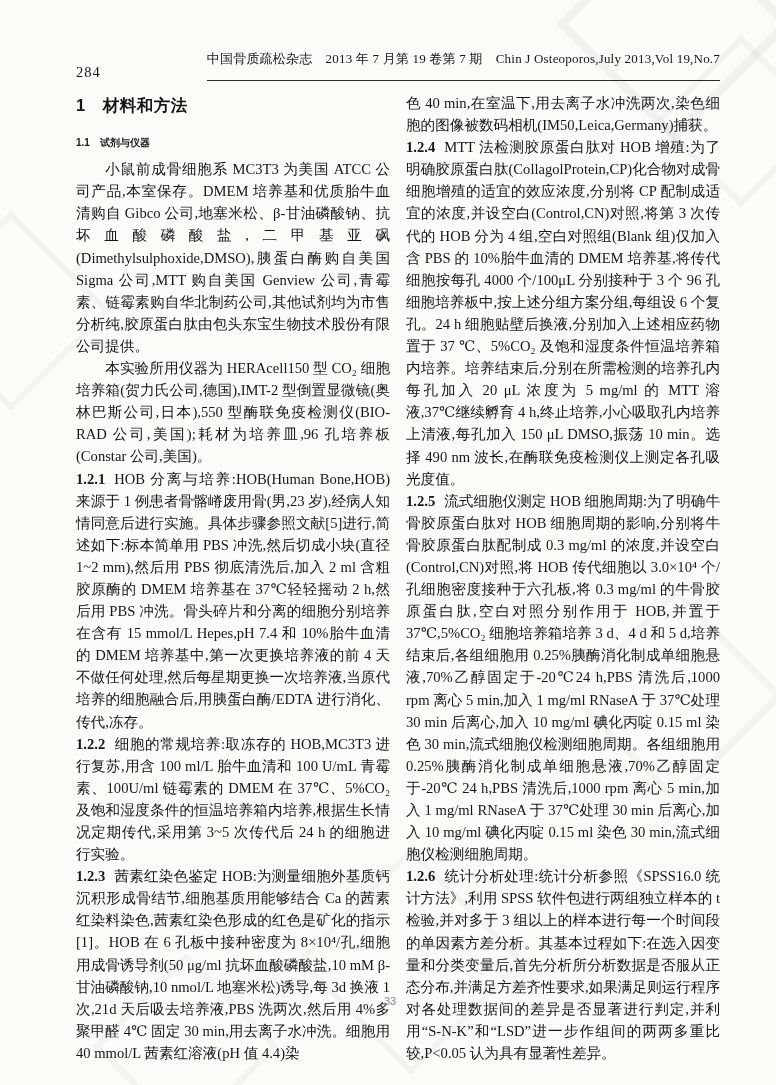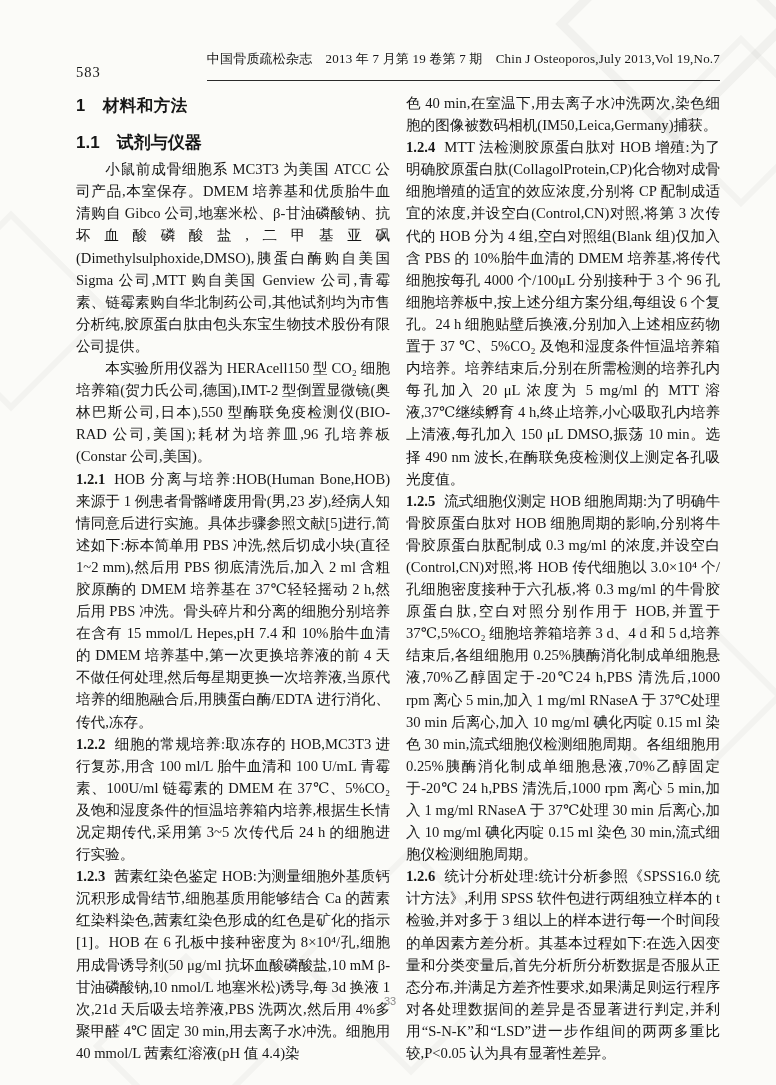--- a/index.html
+++ b/index.html
@@ -44,21 +44,21 @@
     text-align:justify;
     text-justify:inter-ideograph;
   }
   .h1{
     font-family:"Liberation Sans","DejaVu Sans",sans-serif;
     font-weight:bold;font-size:16.5px;
     margin:2px 0 16px 0;letter-spacing:.5px;
   }
   .h2{
     font-family:"Liberation Sans","DejaVu Sans",sans-serif;
-    font-weight:bold;font-size:17px;
+    font-weight:bold;font-size:10px;
     margin:2px 0 4px 0;
   }
   p.para{margin:0;}
   p.indent{text-indent:2em;}
   .lbl{font-weight:bold;margin-right:9px;}
   .footer-pagenum{
     position:absolute;left:384px;top:995px;
     font-size:11px;color:#888;
     font-family:Liberation Sans, sans-serif;
   }
@@ -67,21 +67,21 @@
 <body>
 
 <div class="wm" style="left:590px;top:-60px;width:150px;height:150px;"></div>
 <div class="wm thin" style="left:680px;top:60px;width:110px;height:110px;"></div>
 <div class="wm thin" style="left:-60px;top:240px;width:130px;height:130px;"></div>
 <div class="wm thin" style="left:330px;top:880px;width:150px;height:150px;"></div>
 <div class="wm thin" style="left:600px;top:620px;width:140px;height:140px;"></div>
 <div class="wm thin" style="left:120px;top:980px;width:120px;height:120px;"></div>
 
 <div class="page-header">
-  <span class="folio">583</span>
+  <span class="folio">284</span>
   <span class="journal-line">中国骨质疏松杂志　2013 年 7 月第 19 卷第 7 期　Chin J Osteoporos,July 2013,Vol 19,No.7</span>
 </div>
 
 <div class="content">
 
   <div class="col">
     <div class="h1">1　材料和方法</div>
     <div class="h2">1.1　试剂与仪器</div>
     <p class="para indent">小鼠前成骨细胞系 MC3T3 为美国 ATCC 公司产品,本室保存。DMEM 培养基和优质胎牛血清购自 Gibco 公司,地塞米松、β-甘油磷酸钠、抗坏血酸磷酸盐,二甲基亚砜(Dimethylsulphoxide,DMSO),胰蛋白酶购自美国 Sigma 公司,MTT 购自美国 Genview 公司,青霉素、链霉素购自华北制药公司,其他试剂均为市售分析纯,胶原蛋白肽由包头东宝生物技术股份有限公司提供。</p>
     <p class="para indent">本实验所用仪器为 HERAcell150 型 CO₂ 细胞培养箱(贺力氏公司,德国),IMT-2 型倒置显微镜(奥林巴斯公司,日本),550 型酶联免疫检测仪(BIO-RAD 公司,美国);耗材为培养皿,96 孔培养板(Constar 公司,美国)。</p>

